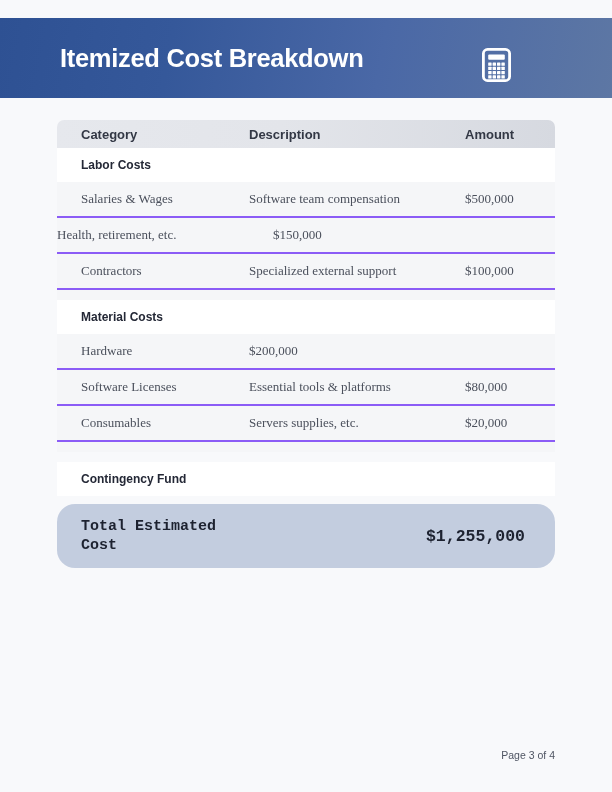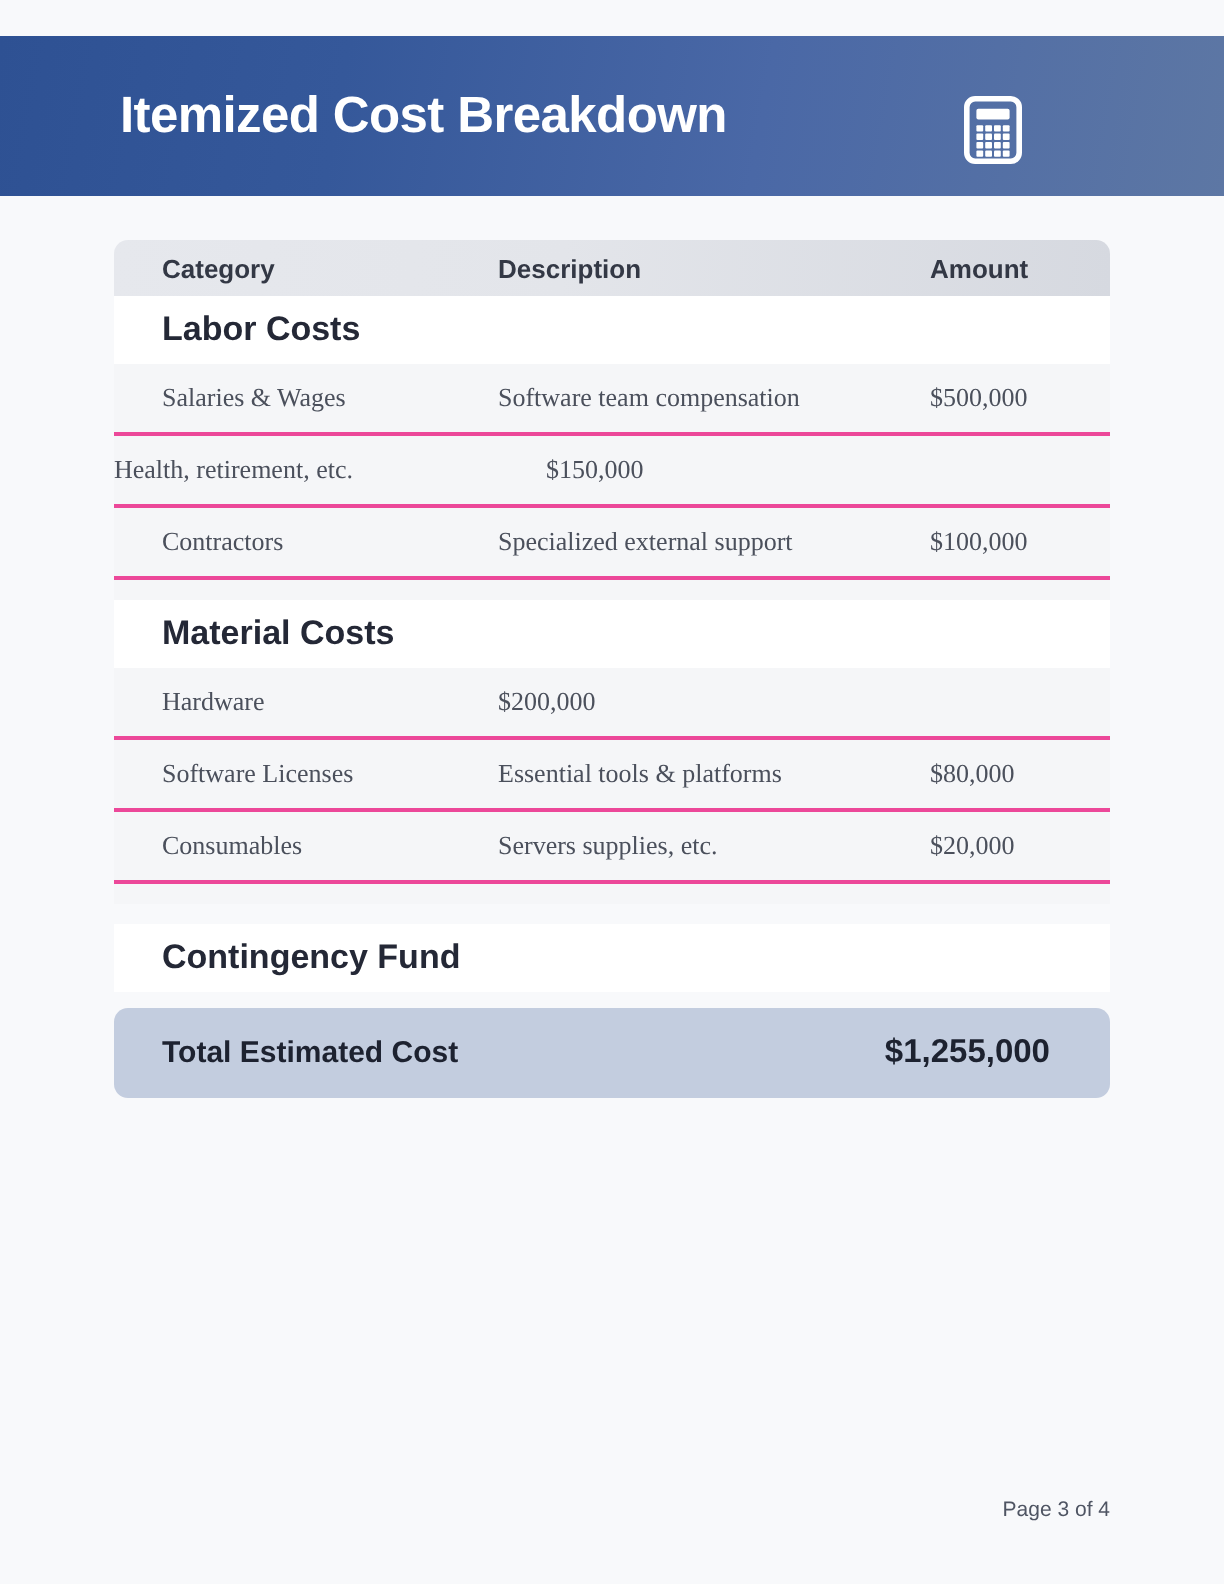--- a/index.html
+++ b/index.html
@@ -76,55 +76,55 @@
     font-weight: bold;
     color: #333845;
   }
   .table-head .col-amt { padding-right: 34px; }
 
   
   .section-row {
     height: 34px;
     align-items: center;
     background: #ffffff;
-    font-size: 17px;
+    font-size: 12px;
     font-weight: bold;
     color: #242836;
   }
   .section-row .sec-label { padding-left: 24px; }
 
   
   .data-row {
     background: #f5f6f8;
-    border-bottom: 2px solid #ec4899;
+    border-bottom: 2px solid #8b5cf6;
     padding-top: 9px;
     padding-bottom: 9px;
     font-family: "Liberation Serif", serif;
     font-size: 13px;
     color: #4b505c;
     line-height: 16px;
   }
   .data-row .col-desc { padding-right: 10px; }
 
   
   .row-gap {
     height: 10px;
     background: #f5f6f8;
     width: 100%;
   }
   .row-gap.plain { background: #f8f9fb; }
 
   
   .total-row {
     background: #c3cddf;
-    border-radius: 7px;
+    border-radius: 18px;
     padding-top: 13px;
     padding-bottom: 13px;
     align-items: center;
-    font-family: Liberation Sans, sans-serif;
+    font-family: Liberation Mono, monospace;
     font-weight: bold;
     color: #1d2230;
   }
   .total-row .col-cat  { font-size: 15px; line-height: 19px; width: 180px; flex: 0 0 180px; }
   .total-row .col-desc { flex: 1 1 auto; width: auto; }
   .total-row .col-amt  { font-size: 16.5px; width: auto; flex: 0 0 auto; padding-right: 30px; margin-left: 40px; }
 
   .total-spacer { height: 8px; background: #f8f9fb; }
 
   

